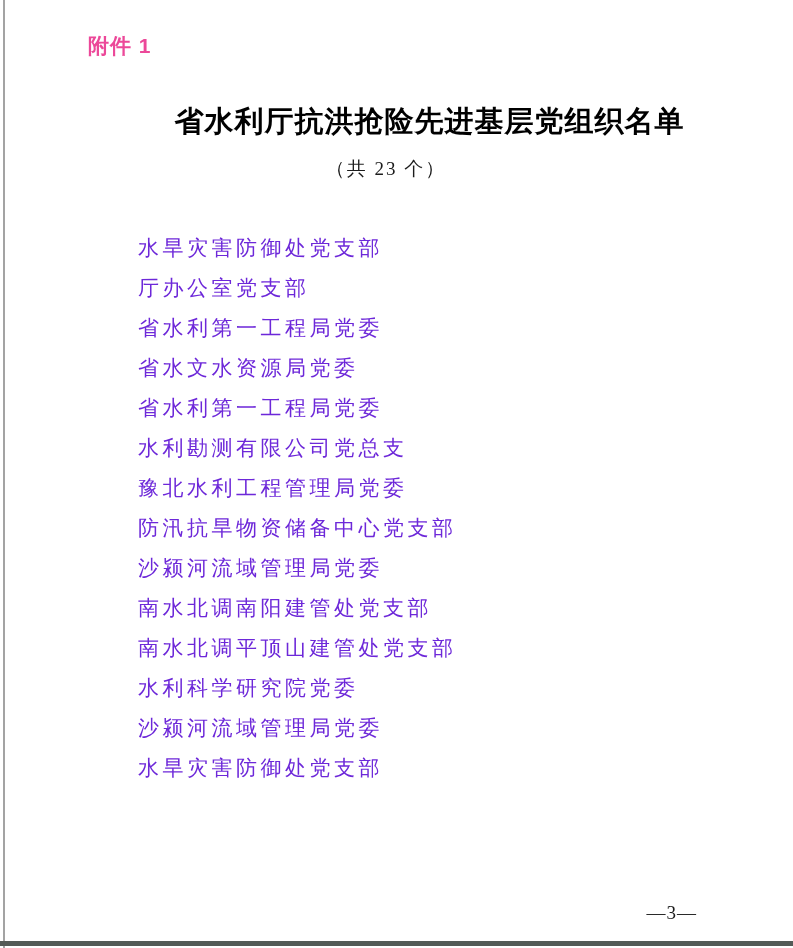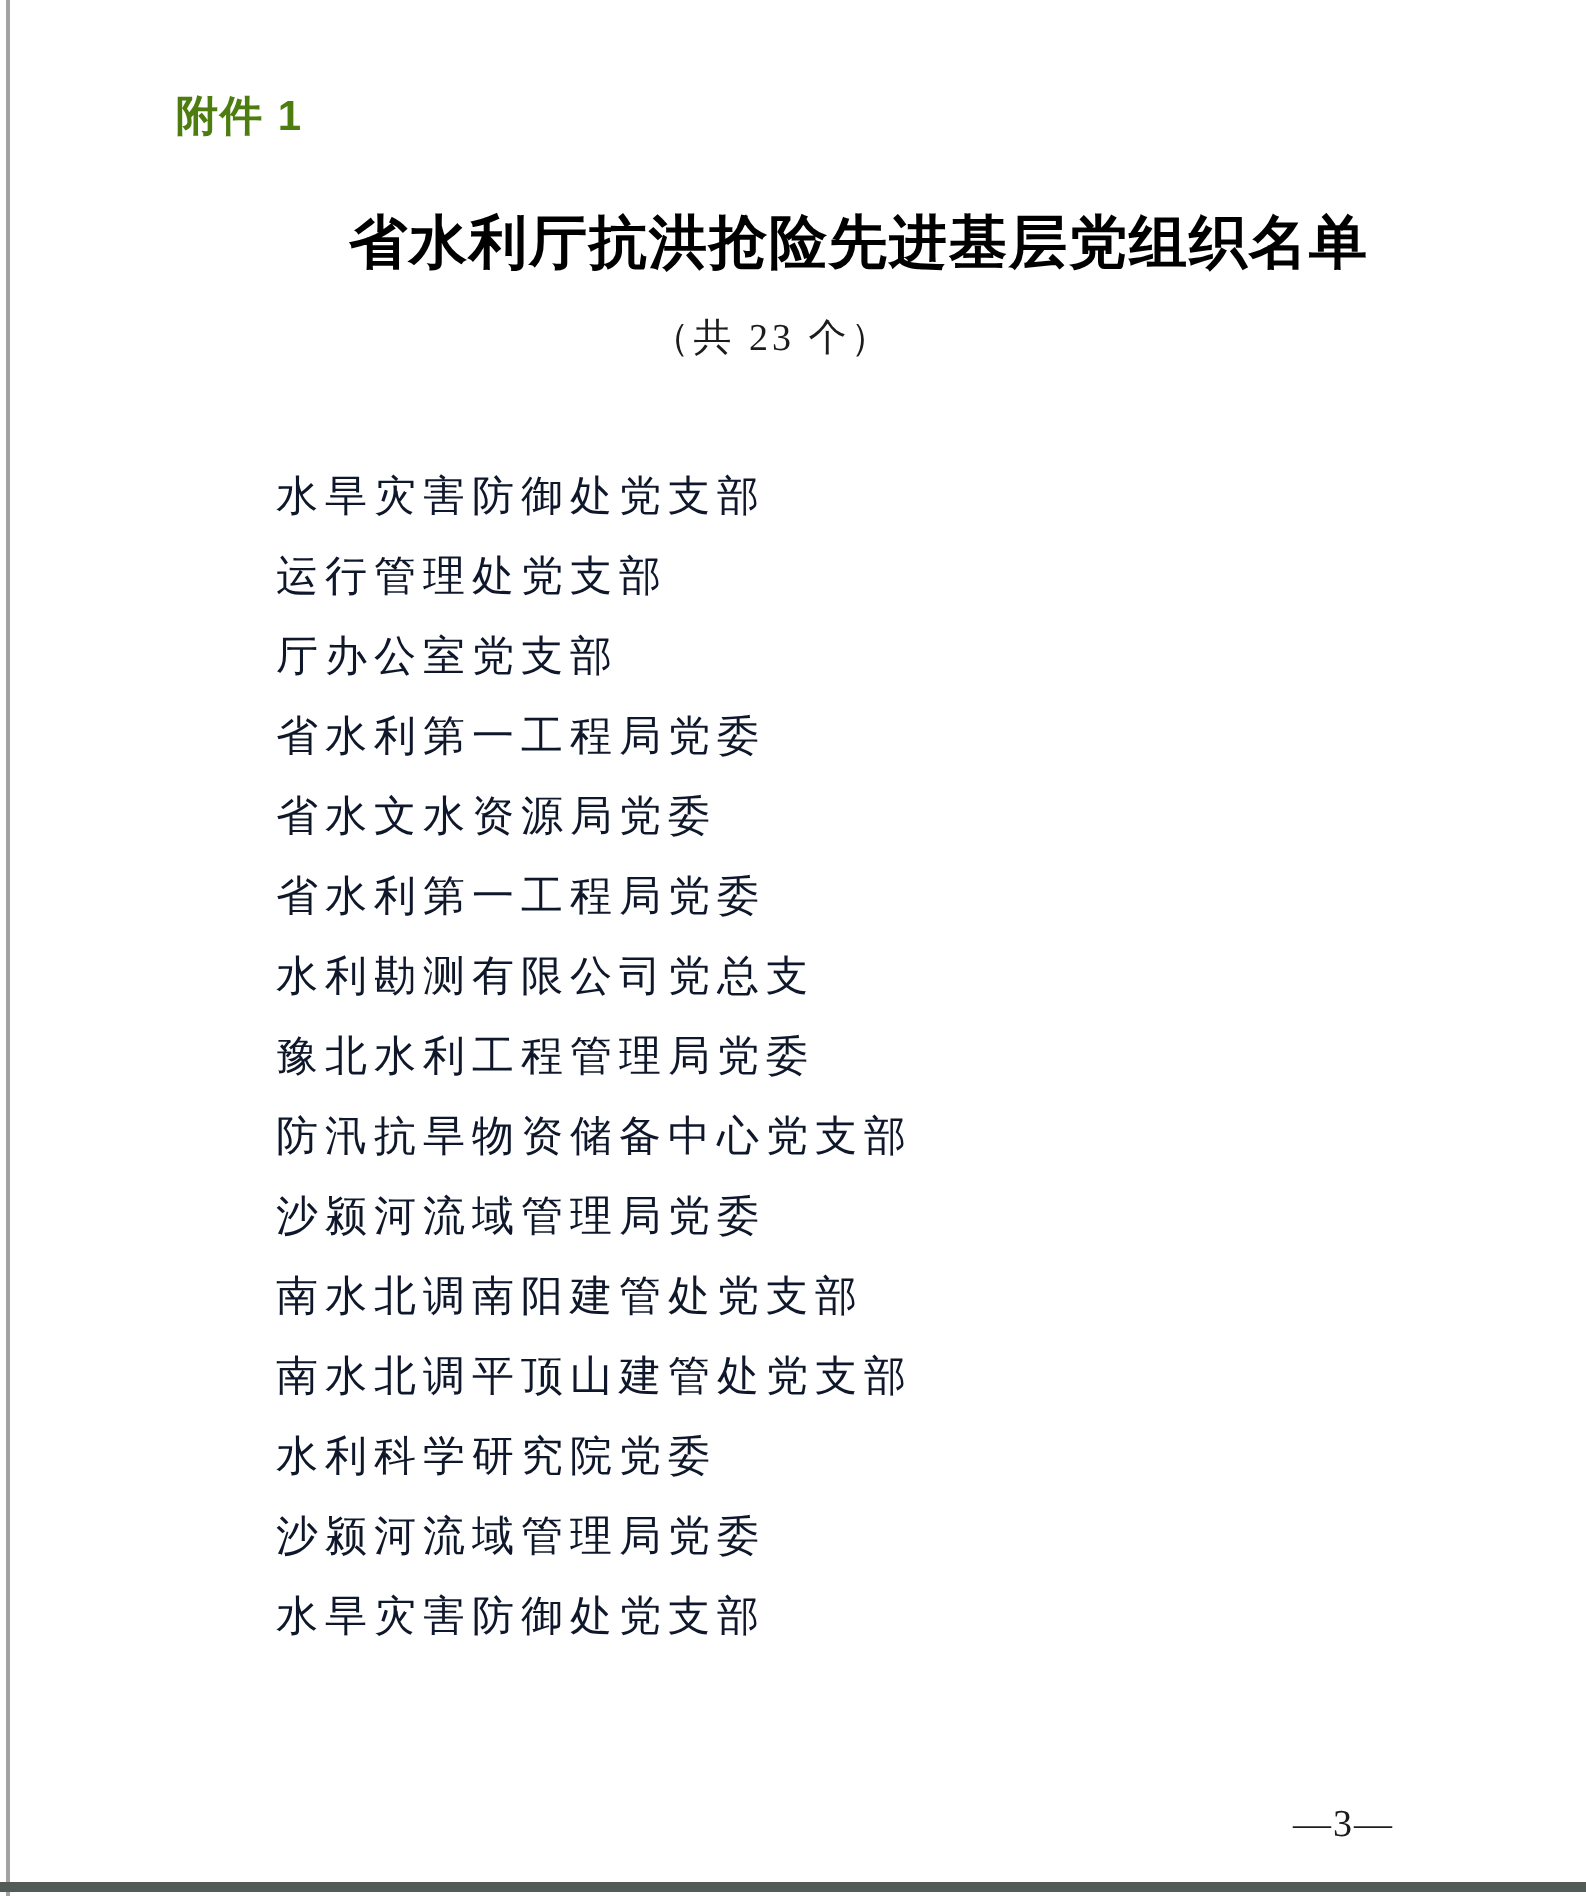--- a/index.html
+++ b/index.html
@@ -27,25 +27,25 @@
     position: absolute;
     left: 0;
     bottom: 2px;
     width: 793px;
     height: 5px;
     background: #535b57;
   }
   .attachment {
     position: absolute;
     left: 88px;
-    top: 44px;
+    top: 32px;
     font-family: "Liberation Sans", sans-serif;
     font-weight: 700;
     font-size: 21px;
-    color: #4d7c0f;
+    color: #ec4899;
     letter-spacing: 1px;
   }
   .doc-title {
     position: absolute;
     left: 0;
     top: 102px;
     width: 793px;
     margin: 0;
     text-align: center;
     font-family: "Liberation Serif", serif;
@@ -68,21 +68,21 @@
   .org-list {
     position: absolute;
     left: 138px;
     top: 228px;
     width: 560px;
   }
   .org-item {
     height: 40px;
     line-height: 40px;
     font-size: 21px;
-    color: #0f172a;
+    color: #6d28d9;
     letter-spacing: 3.5px;
     white-space: nowrap;
   }
   .page-number {
     position: absolute;
     top: 902px;
     right: 96px;
     font-size: 19px;
     color: #1c1c1c;
     letter-spacing: 1px;
@@ -95,21 +95,20 @@
   <div class="left-edge-line"></div>
 
   <div class="attachment">附件 1</div>
 
   <h1 class="doc-title">省水利厅抗洪抢险先进基层党组织名单</h1>
 
   <div class="doc-subtitle">（共 23 个）</div>
 
   <div class="org-list">
     <div class="org-item">水旱灾害防御处党支部</div>
-    <div class="org-item">运行管理处党支部</div>
     <div class="org-item">厅办公室党支部</div>
     <div class="org-item">省水利第一工程局党委</div>
     <div class="org-item">省水文水资源局党委</div>
     <div class="org-item">省水利第一工程局党委</div>
     <div class="org-item">水利勘测有限公司党总支</div>
     <div class="org-item">豫北水利工程管理局党委</div>
     <div class="org-item">防汛抗旱物资储备中心党支部</div>
     <div class="org-item">沙颍河流域管理局党委</div>
     <div class="org-item">南水北调南阳建管处党支部</div>
     <div class="org-item">南水北调平顶山建管处党支部</div>

